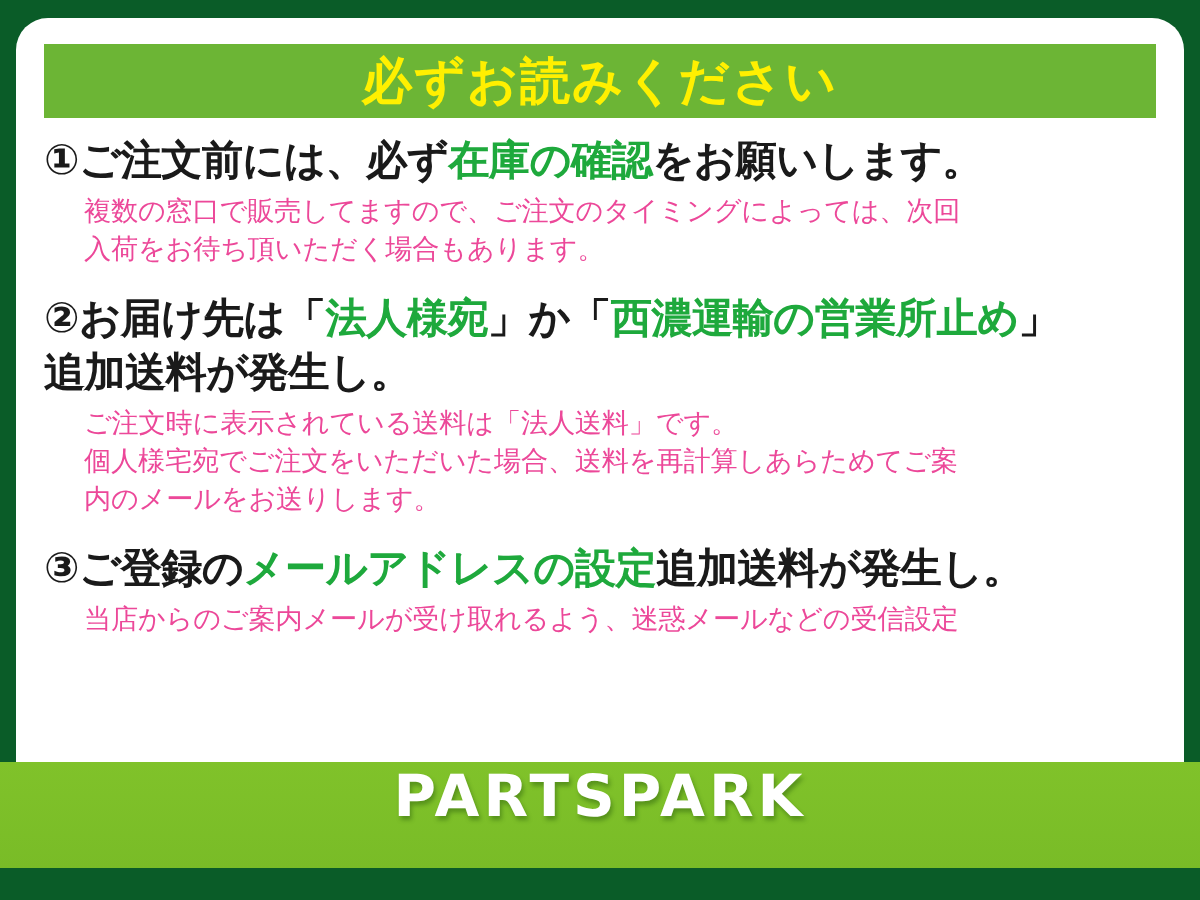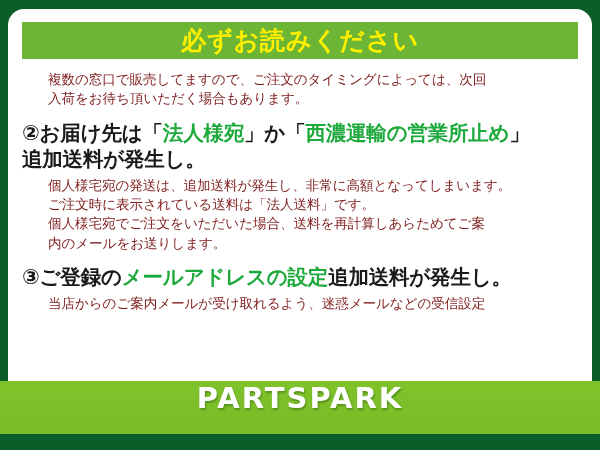--- a/index.html
+++ b/index.html
@@ -80,25 +80,25 @@
   .marker {
     font-size: 21px;
     font-weight: bold;
   }
 
   .em-green {
     color: #1ea93c;
   }
 
   .item-body {
-    color: #7f1d1d;
+    color: #ec4899;
     font-size: 13.6px;
     line-height: 1.42;
     letter-spacing: -0.1px;
-    margin-left: 26px;
+    margin-left: 20px;
     margin-top: 3px;
   }
   .item-body div {
     white-space: nowrap;
   }
 
   #item-1 { margin-top: 0px; }
   #item-2 { margin-top: 11px; }
   #item-3 { margin-top: 11px; }
 
@@ -128,35 +128,37 @@
 
   <div class="panel">
 
     <div class="header-bar">
       <div class="header-title">必ずお読みください</div>
     </div>
 
     <div class="items">
 
       <div class="item" id="item-1">
+        <div class="item-heading">
+          <span class="marker">①</span><span>ご注文前には、必ず</span><span class="em-green">在庫の確認</span><span>をお願いします。</span>
+        </div>
         <div class="item-body">
           <div>複数の窓口で販売してますので、ご注文のタイミングによっては、次回</div>
           <div>入荷をお待ち頂いただく場合もあります。</div>
         </div>
       </div>
 
       <div class="item" id="item-2">
         <div class="item-heading">
           <span class="marker">②</span><span>お届け先は「</span><span class="em-green">法人様宛</span><span>」か「</span><span class="em-green">西濃運輸の営業所止め</span><span>」</span>
         </div>
         <div class="item-heading">
           <span>追加送料が発生し。</span>
         </div>
         <div class="item-body">
-          <div>個人様宅宛の発送は、追加送料が発生し、非常に高額となってしまいます。</div>
           <div>ご注文時に表示されている送料は「法人送料」です。</div>
           <div>個人様宅宛でご注文をいただいた場合、送料を再計算しあらためてご案</div>
           <div>内のメールをお送りします。</div>
         </div>
       </div>
 
       <div class="item" id="item-3">
         <div class="item-heading">
           <span class="marker">③</span><span>ご登録の</span><span class="em-green">メールアドレスの設定</span><span>追加送料が発生し。</span>
         </div>

